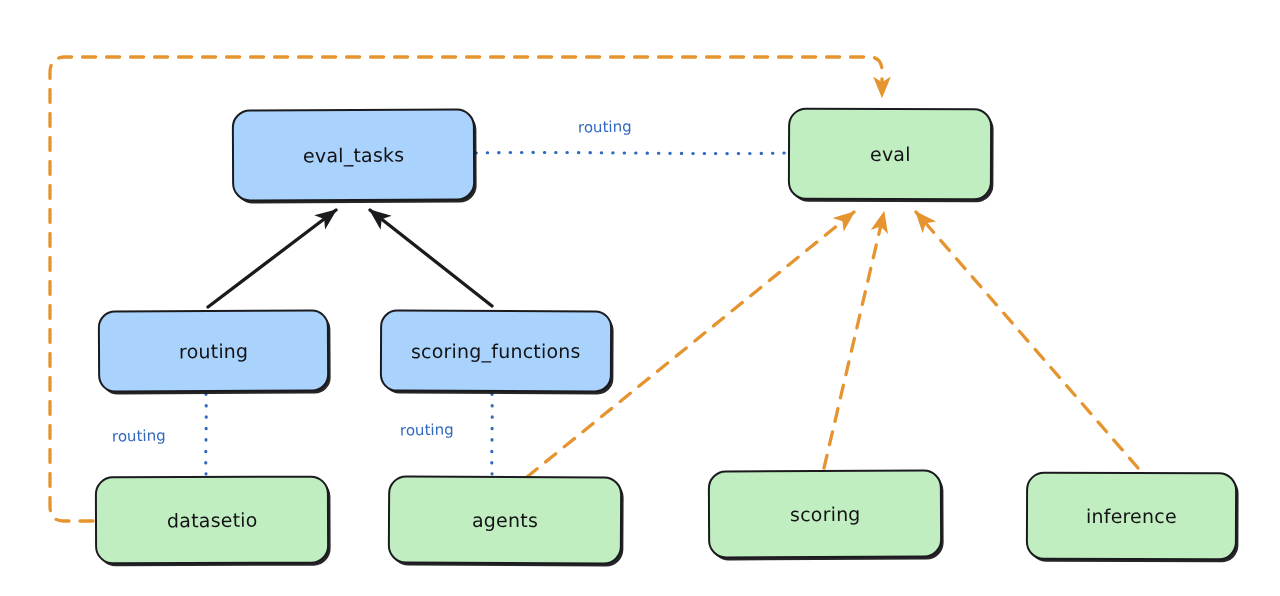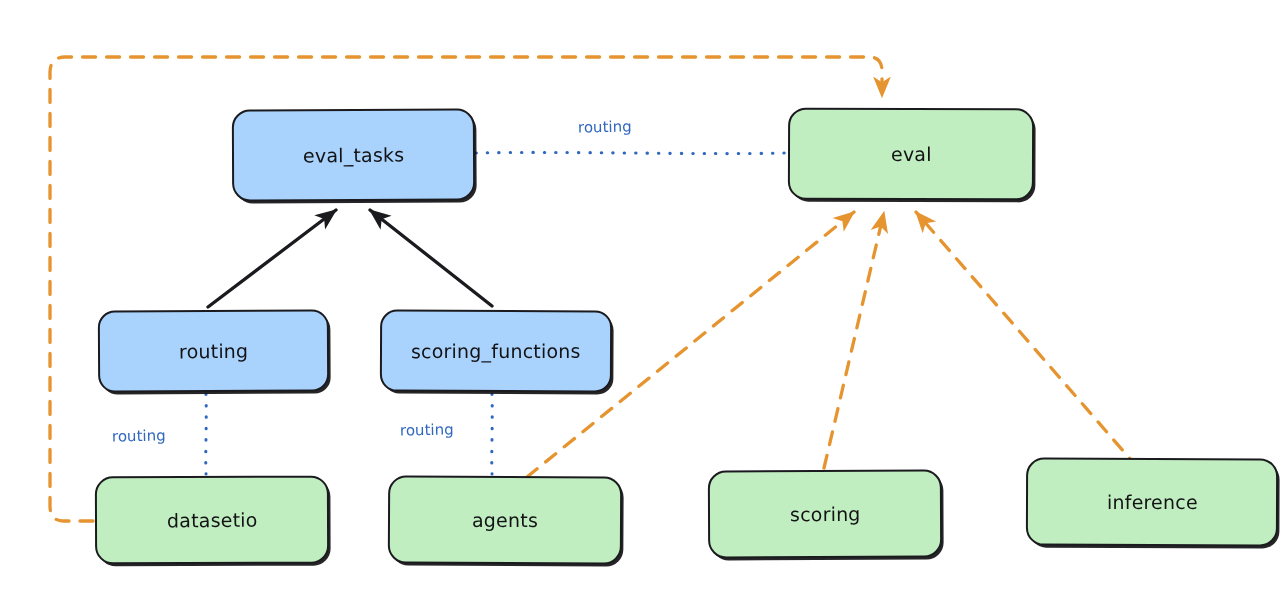--- a/index.html
+++ b/index.html
@@ -88,21 +88,21 @@
 
     <path d="M824,468 L884,212" fill="none" stroke="#e59430" stroke-width="3.3" stroke-linecap="round" stroke-dasharray="13 11" marker-end="url(#arrow-orange)"></path>
 
     <path d="M1138,468 L916,212" fill="none" stroke="#e59430" stroke-width="3.3" stroke-linecap="round" stroke-dasharray="13 11" marker-end="url(#arrow-orange)"></path>
   </svg>
 
   <div class="node blue" style="left:232px; top:109px; width:243px; height:92px; border-radius:18px; transform:rotate(-0.25deg);">
     <span class="node-label">eval_tasks</span>
   </div>
 
-  <div class="node green" style="left:788px; top:108px; width:246px; height:92px; border-radius:18px; transform:rotate(0.2deg);">
+  <div class="node green" style="left:788px; top:108px; width:204px; height:92px; border-radius:18px; transform:rotate(0.2deg);">
     <span class="node-label">eval</span>
   </div>
 
   <div class="node blue" style="left:98px; top:310px; width:231px; height:82px; border-radius:17px; transform:rotate(-0.3deg);">
     <span class="node-label">routing</span>
   </div>
 
   <div class="node blue" style="left:380px; top:310px; width:232px; height:82px; border-radius:17px; transform:rotate(0.25deg);">
     <span class="node-label">scoring_functions</span>
   </div>
@@ -112,21 +112,21 @@
   </div>
 
   <div class="node green" style="left:388px; top:476px; width:234px; height:88px; border-radius:18px; transform:rotate(0.3deg);">
     <span class="node-label">agents</span>
   </div>
 
   <div class="node green" style="left:708px; top:470px; width:234px; height:88px; border-radius:18px; transform:rotate(-0.25deg);">
     <span class="node-label">scoring</span>
   </div>
 
-  <div class="node green" style="left:1026px; top:458px; width:252px; height:88px; border-radius:18px; transform:rotate(0.2deg);">
+  <div class="node green" style="left:1026px; top:472px; width:211px; height:88px; border-radius:18px; transform:rotate(0.2deg);">
     <span class="node-label">inference</span>
   </div>
 
   <div class="edge-label" style="left:578px; top:118px;">routing</div>
 
   <div class="edge-label" style="left:112px; top:427px;">routing</div>
 
   <div class="edge-label" style="left:400px; top:421px;">routing</div>
 
 </div>

